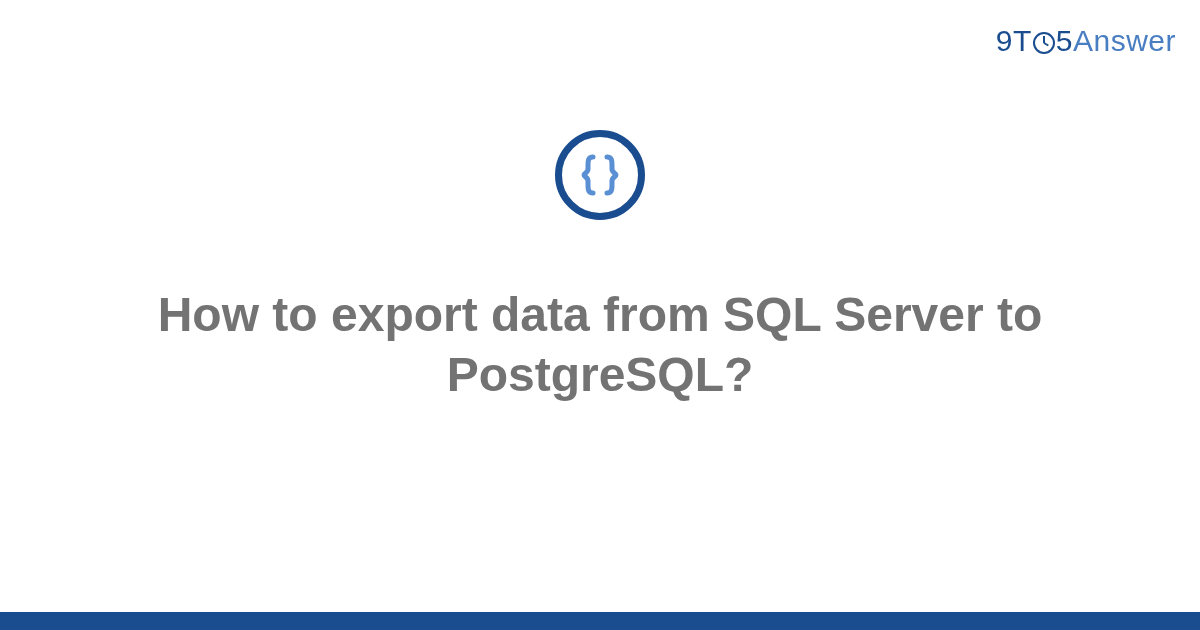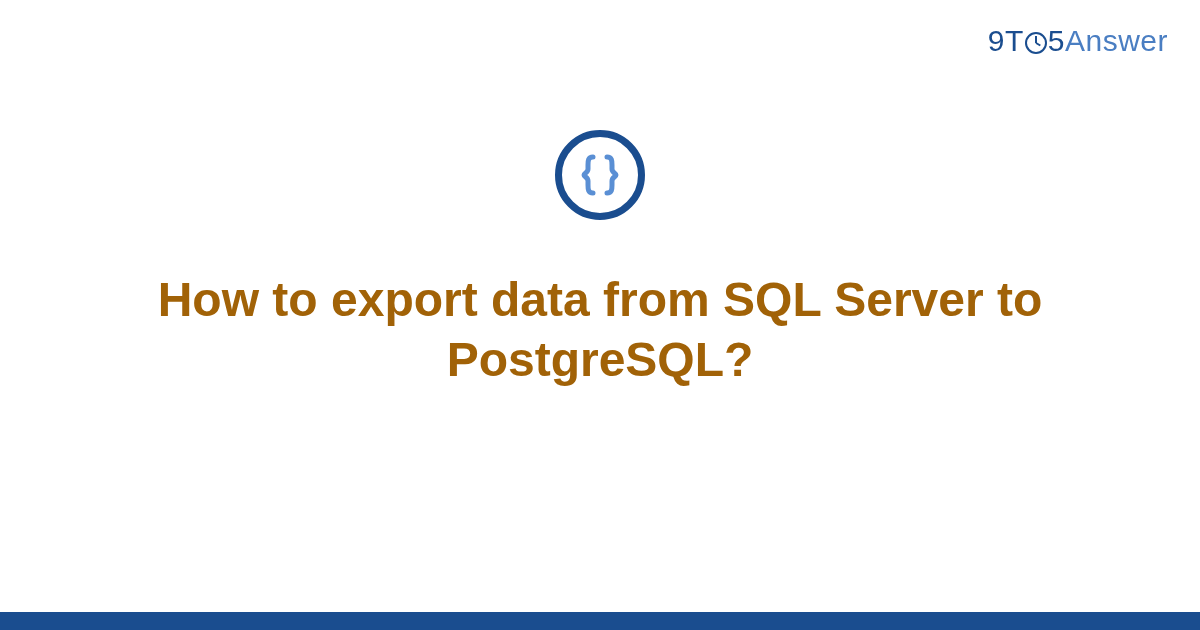--- a/index.html
+++ b/index.html
@@ -11,21 +11,21 @@
       width: 1200px;
       height: 630px;
       background: #ffffff;
       font-family: -apple-system, BlinkMacSystemFont, "Segoe UI", Helvetica, Arial, sans-serif;
       position: relative;
       overflow: hidden;
     }
     .header-logo {
       position: absolute;
       top: 24px;
-      right: 32px;
+      right: 24px;
       font-size: 30px;
       font-weight: 400;
       letter-spacing: 0.5px;
       color: #1a4d8f;
     }
     .header-logo .nine {
       color: #1a4d8f;
       font-weight: 500;
     }
     .header-logo .t {
@@ -90,24 +90,24 @@
       border-radius: 50%;
       margin-bottom: 50px;
     }
     .braces-icon svg {
       width: 48px;
       height: 48px;
     }
     .title {
       font-size: 48px;
       font-weight: 700;
-      color: #a16207;
+      color: #737373;
       line-height: 1.25;
       max-width: 900px;
-      margin: 0 auto;
+      margin: 15px auto;
     }
     .bottom-bar {
       position: absolute;
       bottom: 0;
       left: 0;
       width: 100%;
       height: 18px;
       background: #1a4d8f;
     }
   </style>

